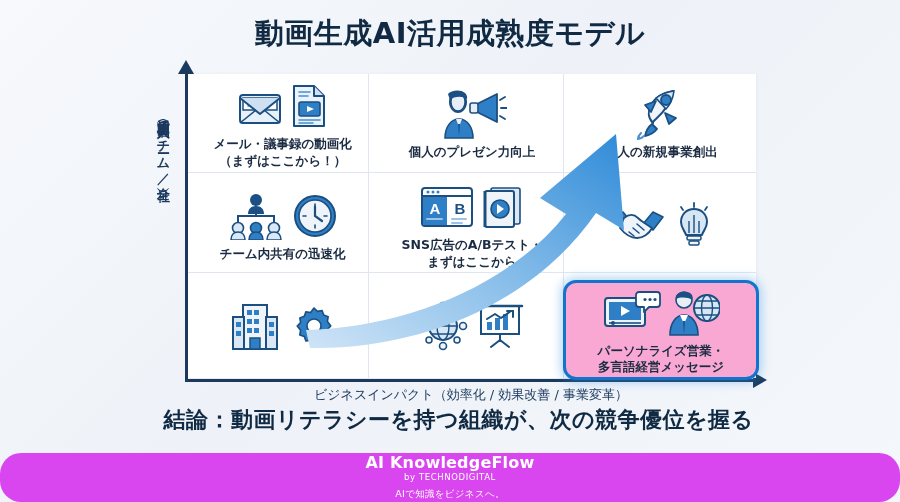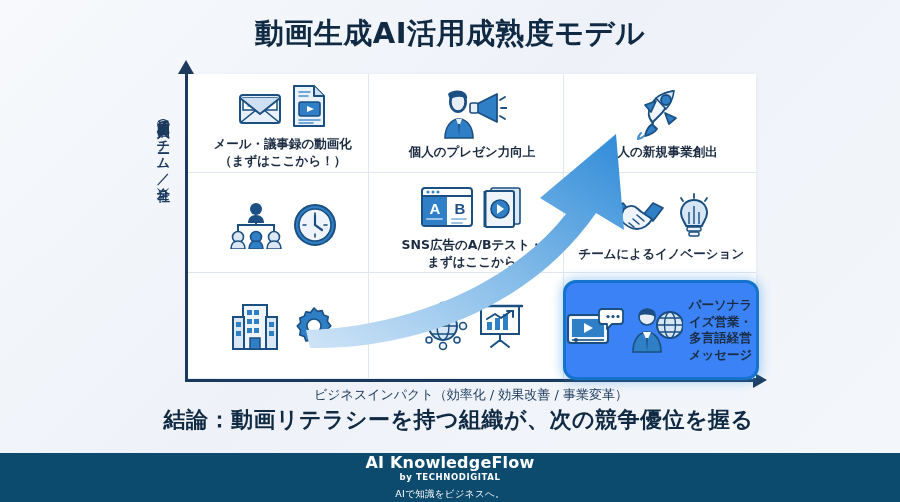--- a/index.html
+++ b/index.html
@@ -67,43 +67,43 @@
   }
   .cell-icons{display:flex;align-items:center;justify-content:center;gap:7px;height:56px;}
   .cell-label{
     font-size:12.5px;font-weight:bold;color:#1b2c42;text-align:center;
     line-height:1.32;white-space:pre-line;
   }
 
   
   .highlight{
     position:absolute;left:563px;top:280px;width:196px;height:100px;
-    border:3px solid #1474cc;border-radius:13px;background:#3b82f6;
+    border:3px solid #1474cc;border-radius:13px;background:#f9a8d4;
     box-shadow:0 0 10px 3px rgba(58,150,230,.35);
     box-sizing:border-box;z-index:6;
-    display:flex;align-items:center;justify-content:center;gap:2px;
+    display:flex;flex-direction:column;align-items:center;justify-content:center;gap:2px;
   }
 
   
   .bigarrow{position:absolute;left:188px;top:74px;width:568px;height:304px;z-index:3;pointer-events:none;}
 
   
   .conclusion{
     position:absolute;left:17px;right:0;top:405px;text-align:center;
     font-size:22px;font-weight:bold;color:#102a43;letter-spacing:.5px;
   }
 
   
   .footer{
     position:absolute;left:0;right:0;bottom:0;height:49px;
-    background:#0c4a6e;color:#ffffff;
-    display:flex;flex-direction:column;align-items:center;justify-content:center;
+    background:#d946ef;color:#ffffff;
+    display:flex;flex-direction:column;align-items:center;justify-content:center;border-radius:21px;
   }
   .footer-brand{font-size:16px;font-weight:bold;letter-spacing:.2px;line-height:1.1;}
-  .footer-sub{font-size:8.5px;font-weight:bold;letter-spacing:.6px;margin-top:1px;}
+  .footer-sub{font-size:8.5px;font-weight:normal;letter-spacing:.6px;margin-top:1px;}
   .footer-tag{font-size:9.5px;margin-top:6px;letter-spacing:.3px;}
 </style>
 </head>
 <body>
 
 <div class="slide">
 
   <div class="title">動画生成AI活用成熟度モデル</div>
 
   <div class="axis-y-line"></div>
@@ -200,20 +200,21 @@
           <circle cx="47" cy="36" r="5.5" fill="#dbe7f4" stroke="#1b4f80" stroke-width="1.6"></circle>
           <path d="M40 48c0-5 3-8 7-8s7 3 7 8z" fill="#dbe7f4" stroke="#1b4f80" stroke-width="1.6"></path>
         </svg>
         <svg width="46" height="46" viewBox="0 0 46 46">
           <circle cx="23" cy="23" r="20" fill="#2f7fc6" stroke="#1b4f80" stroke-width="2"></circle>
           <circle cx="23" cy="23" r="16" fill="#eef4fa" stroke="#1b4f80" stroke-width="1.6"></circle>
           <path d="M23 11v3M23 32v3M11 23h3M32 23h3" stroke="#1b4f80" stroke-width="1.6" stroke-linecap="round"></path>
           <path d="M23 13.5v9.5l7 5" stroke="#1b4f80" stroke-width="2.2" fill="none" stroke-linecap="round"></path>
         </svg>
       </div>
+      <div class="cell-label">チーム内共有の迅速化</div>
     </div>
 
     <div class="cell">
       <div class="cell-icons">
         <svg width="54" height="44" viewBox="0 0 54 44">
           <rect x="2" y="3" width="50" height="38" rx="3" fill="#fff" stroke="#1b4f80" stroke-width="2"></rect>
           <path d="M2 11h50" stroke="#1b4f80" stroke-width="2"></path>
           <circle cx="8" cy="7" r="1.5" fill="#2f7fc6"></circle>
             <circle cx="13" cy="7" r="1.5" fill="#2f7fc6"></circle>
             <circle cx="18" cy="7" r="1.5" fill="#2f7fc6"></circle>
@@ -243,21 +244,20 @@
           <path d="M24 24l6 5M28 20l7 6M20 28l5 4" stroke="#1b4f80" stroke-width="1.5" stroke-linecap="round"></path>
         </svg>
         <svg width="40" height="48" viewBox="0 0 40 48">
           <path d="M20 8c8 0 13 6 13 13 0 6-4 9-5 13H12c-1-4-5-7-5-13C7 14 12 8 20 8z" fill="#d6e6f5" stroke="#1b4f80" stroke-width="2" stroke-linejoin="round"></path>
           <rect x="13" y="35" width="14" height="4" rx="1.5" fill="#eef4fa" stroke="#1b4f80" stroke-width="1.5"></rect>
           <rect x="15" y="40" width="10" height="4" rx="1.5" fill="#eef4fa" stroke="#1b4f80" stroke-width="1.5"></rect>
           <path d="M20 14v18M15 20v12M25 20v12" stroke="#1b4f80" stroke-width="1.4"></path>
           <path d="M20 2v4M7 6l2 3M33 6l-2 3" stroke="#1b4f80" stroke-width="1.8" stroke-linecap="round"></path>
         </svg>
       </div>
-      <div class="cell-label">チームによるイノベーション</div>
     </div>
 
     <div class="cell">
       <div class="cell-icons">
         <svg width="56" height="50" viewBox="0 0 56 50">
           <rect x="12" y="4" width="24" height="44" fill="#eef4fa" stroke="#1b4f80" stroke-width="2"></rect>
           <rect x="2" y="16" width="11" height="32" fill="#dbe7f4" stroke="#1b4f80" stroke-width="2"></rect>
           <rect x="35" y="16" width="11" height="32" fill="#dbe7f4" stroke="#1b4f80" stroke-width="2"></rect>
           <rect x="16" y="9" width="5" height="5" fill="#2f7fc6"></rect>
             <rect x="23" y="9" width="5" height="5" fill="#2f7fc6"></rect>

